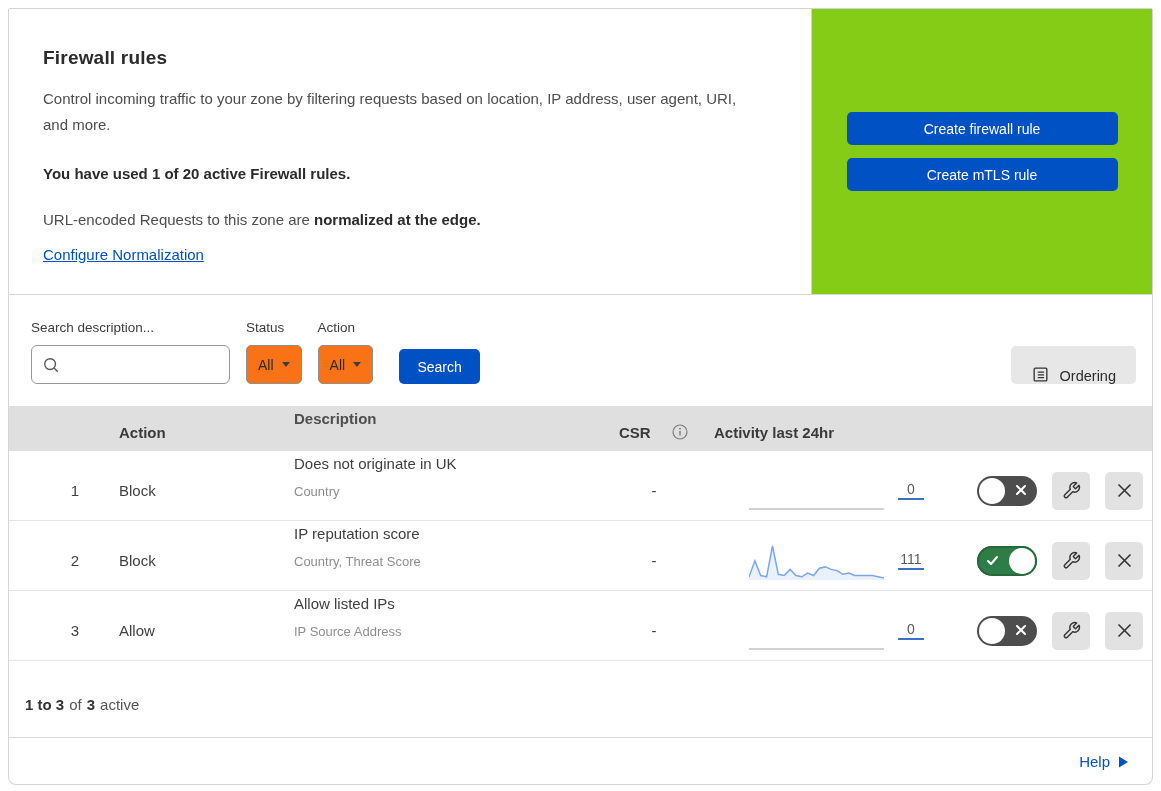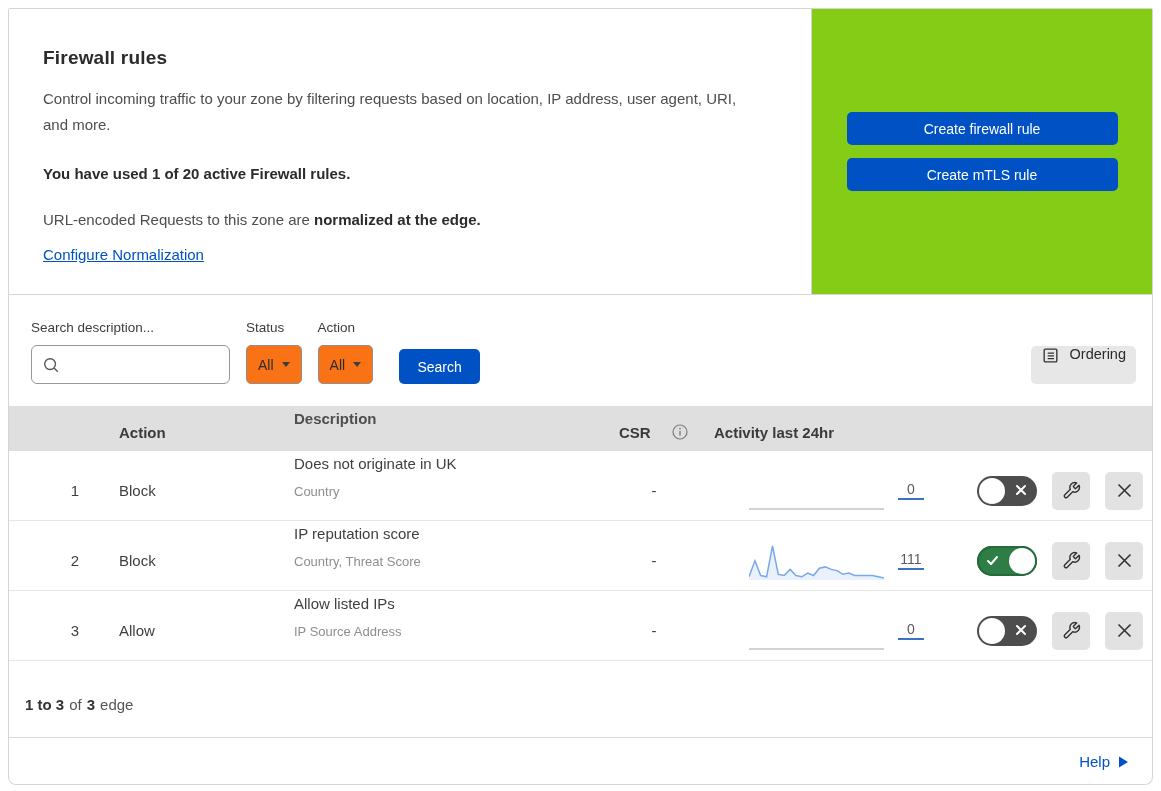--- a/index.html
+++ b/index.html
@@ -27,22 +27,22 @@
   .filter-bar { display: flex; justify-content: space-between; align-items: flex-end; padding: 24px 16px 22px 22px; height: 111px; }
   .filter-left { display: flex; align-items: flex-end; gap: 16px; }
   .field label { display: block; font-size: 13.5px; color: #3d3d3d; margin-bottom: 10px; }
   .search-box { width: 199px; height: 39px; border: 1px solid #979797; border-radius: 6px; background: #fff;
                 display: flex; align-items: center; padding: 0 10px; gap: 7px; }
   .search-box input { border: none; outline: none; flex: 1; font-size: 14px; font-family: inherit; background: transparent; min-width: 0; }
   .dropdown { height: 39px; padding: 0 11px; border: 1px solid #8f8f8f; border-radius: 5px; background: #f97316;
               font-size: 14px; color: #2b2b2b; display: flex; align-items: center; gap: 8px; cursor: pointer; font-family: inherit; }
   .caret { width: 0; height: 0; border-left: 4.5px solid transparent; border-right: 4.5px solid transparent; border-top: 5.5px solid #3d3d3d; display: inline-block; }
   .btn-search { width: 81px; height: 35px; border-radius: 5px; margin-left: 10px; }
-  .btn-ordering { height: 38px; padding: 0 10px; background: #e7e7e7; border: none; border-radius: 5px;
-                  font-size: 14.5px; color: #2b2b2b; display: flex; align-items: flex-start; gap: 10px; cursor: pointer; font-family: inherit; }
+  .btn-ordering { height: 38px; padding: 0 20px; background: #e7e7e7; border: none; border-radius: 5px;
+                  font-size: 14.5px; color: #2b2b2b; display: flex; align-items: flex-end; gap: 10px; cursor: pointer; font-family: inherit; }
 
   
   .thead, .trow { display: grid; grid-template-columns: 90px 175px 320px 120px 250px 1fr; align-items: center; }
   .thead { height: 45px; background: #dfdfdf; font-weight: 700; font-size: 15px; color: #3a3a3a; }
   .col.action, .col.desc { padding-left: 20px; }
   .thead .col.csr { display: flex; align-items: center; gap: 21px; padding-left: 25px; }
   .trow { height: 70px; border-bottom: 1px solid #e6e6e6; font-size: 15px; color: #3f3f3f; }
   .col.num { text-align: right; padding-right: 20px; }
   .d-title { font-size: 15px; color: #3f3f3f; margin-bottom: 4px; }
   .d-sub { font-size: 13px; color: #8e8e8e; }
@@ -258,21 +258,21 @@
               </svg>
             </button>
         </div>
       </div>
     </div>
 
     <div class="items-row">
       <b>1 to 3</b>
       <span>of</span>
       <b>3</b>
-      <span>edge</span>
+      <span>active</span>
     </div>
 
     <div class="help-row">
       <a class="help-link">
         <span>Help</span>
         <svg width="9" height="12" viewBox="0 0 9 12">
             <polygon points="0,0.5 9,6 0,11.5" fill="#0051c3"></polygon>
           </svg>
       </a>
     </div>

